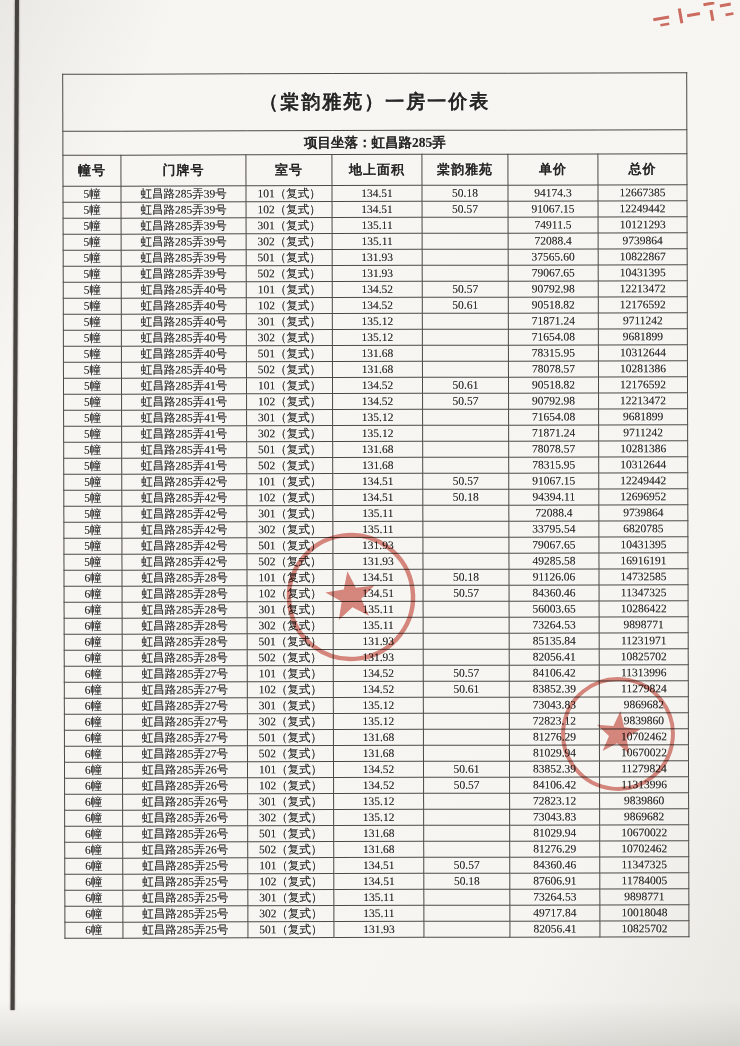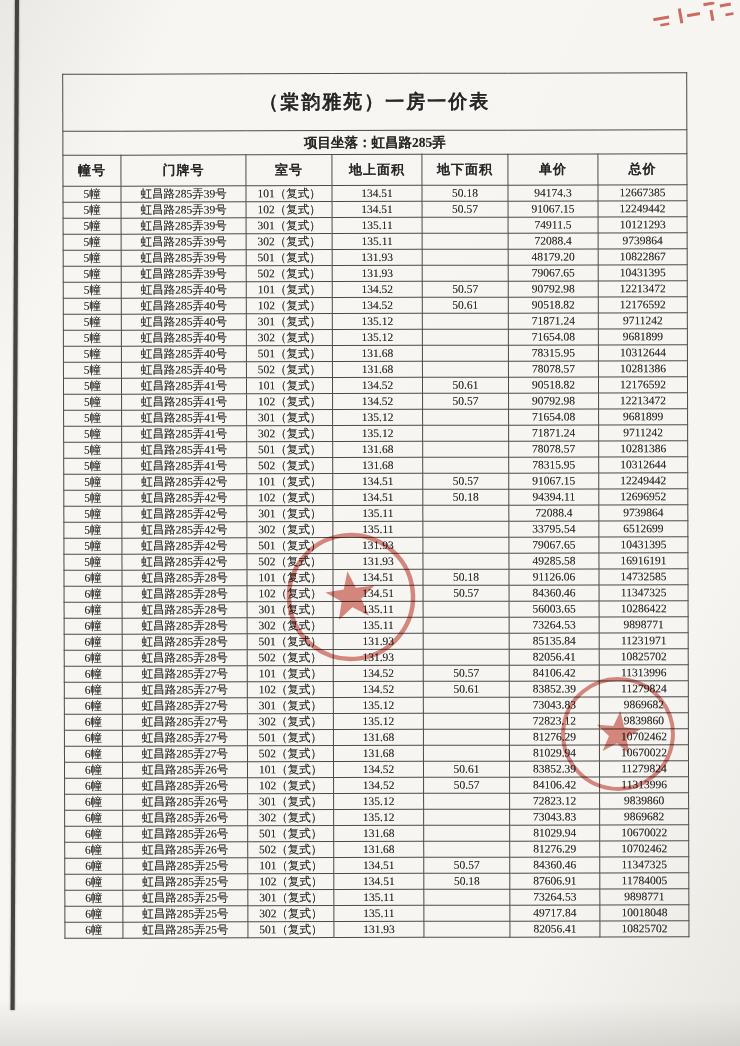--- a/index.html
+++ b/index.html
@@ -67,21 +67,21 @@
         <th colspan="7" class="title-cell">（棠韵雅苑）一房一价表</th>
       </tr>
       <tr>
         <th colspan="7" class="location-cell">项目坐落：虹昌路285弄</th>
       </tr>
       <tr class="header-row" id="header-row">
           <th>幢号</th>
           <th>门牌号</th>
           <th>室号</th>
           <th>地上面积</th>
-          <th>地下面积</th>
+          <th>棠韵雅苑</th>
           <th>单价</th>
           <th>总价</th>
         </tr>
     </thead>
     <tbody id="table-body">
         <tr>
           <td>5幢</td>
           <td>虹昌路285弄39号</td>
           <td>101（复式）</td>
           <td>134.51</td>
@@ -115,21 +115,21 @@
           <td></td>
           <td>72088.4</td>
           <td>9739864</td>
         </tr>
         <tr>
           <td>5幢</td>
           <td>虹昌路285弄39号</td>
           <td>501（复式）</td>
           <td>131.93</td>
           <td></td>
-          <td>48179.20</td>
+          <td>37565.60</td>
           <td>10822867</td>
         </tr>
         <tr>
           <td>5幢</td>
           <td>虹昌路285弄39号</td>
           <td>502（复式）</td>
           <td>131.93</td>
           <td></td>
           <td>79067.65</td>
           <td>10431395</td>
@@ -269,21 +269,21 @@
           <td>72088.4</td>
           <td>9739864</td>
         </tr>
         <tr>
           <td>5幢</td>
           <td>虹昌路285弄42号</td>
           <td>302（复式）</td>
           <td>135.11</td>
           <td></td>
           <td>33795.54</td>
-          <td>6512699</td>
+          <td>6820785</td>
         </tr>
         <tr>
           <td>5幢</td>
           <td>虹昌路285弄42号</td>
           <td>501（复式）</td>
           <td>131.93</td>
           <td></td>
           <td>79067.65</td>
           <td>10431395</td>
         </tr>

